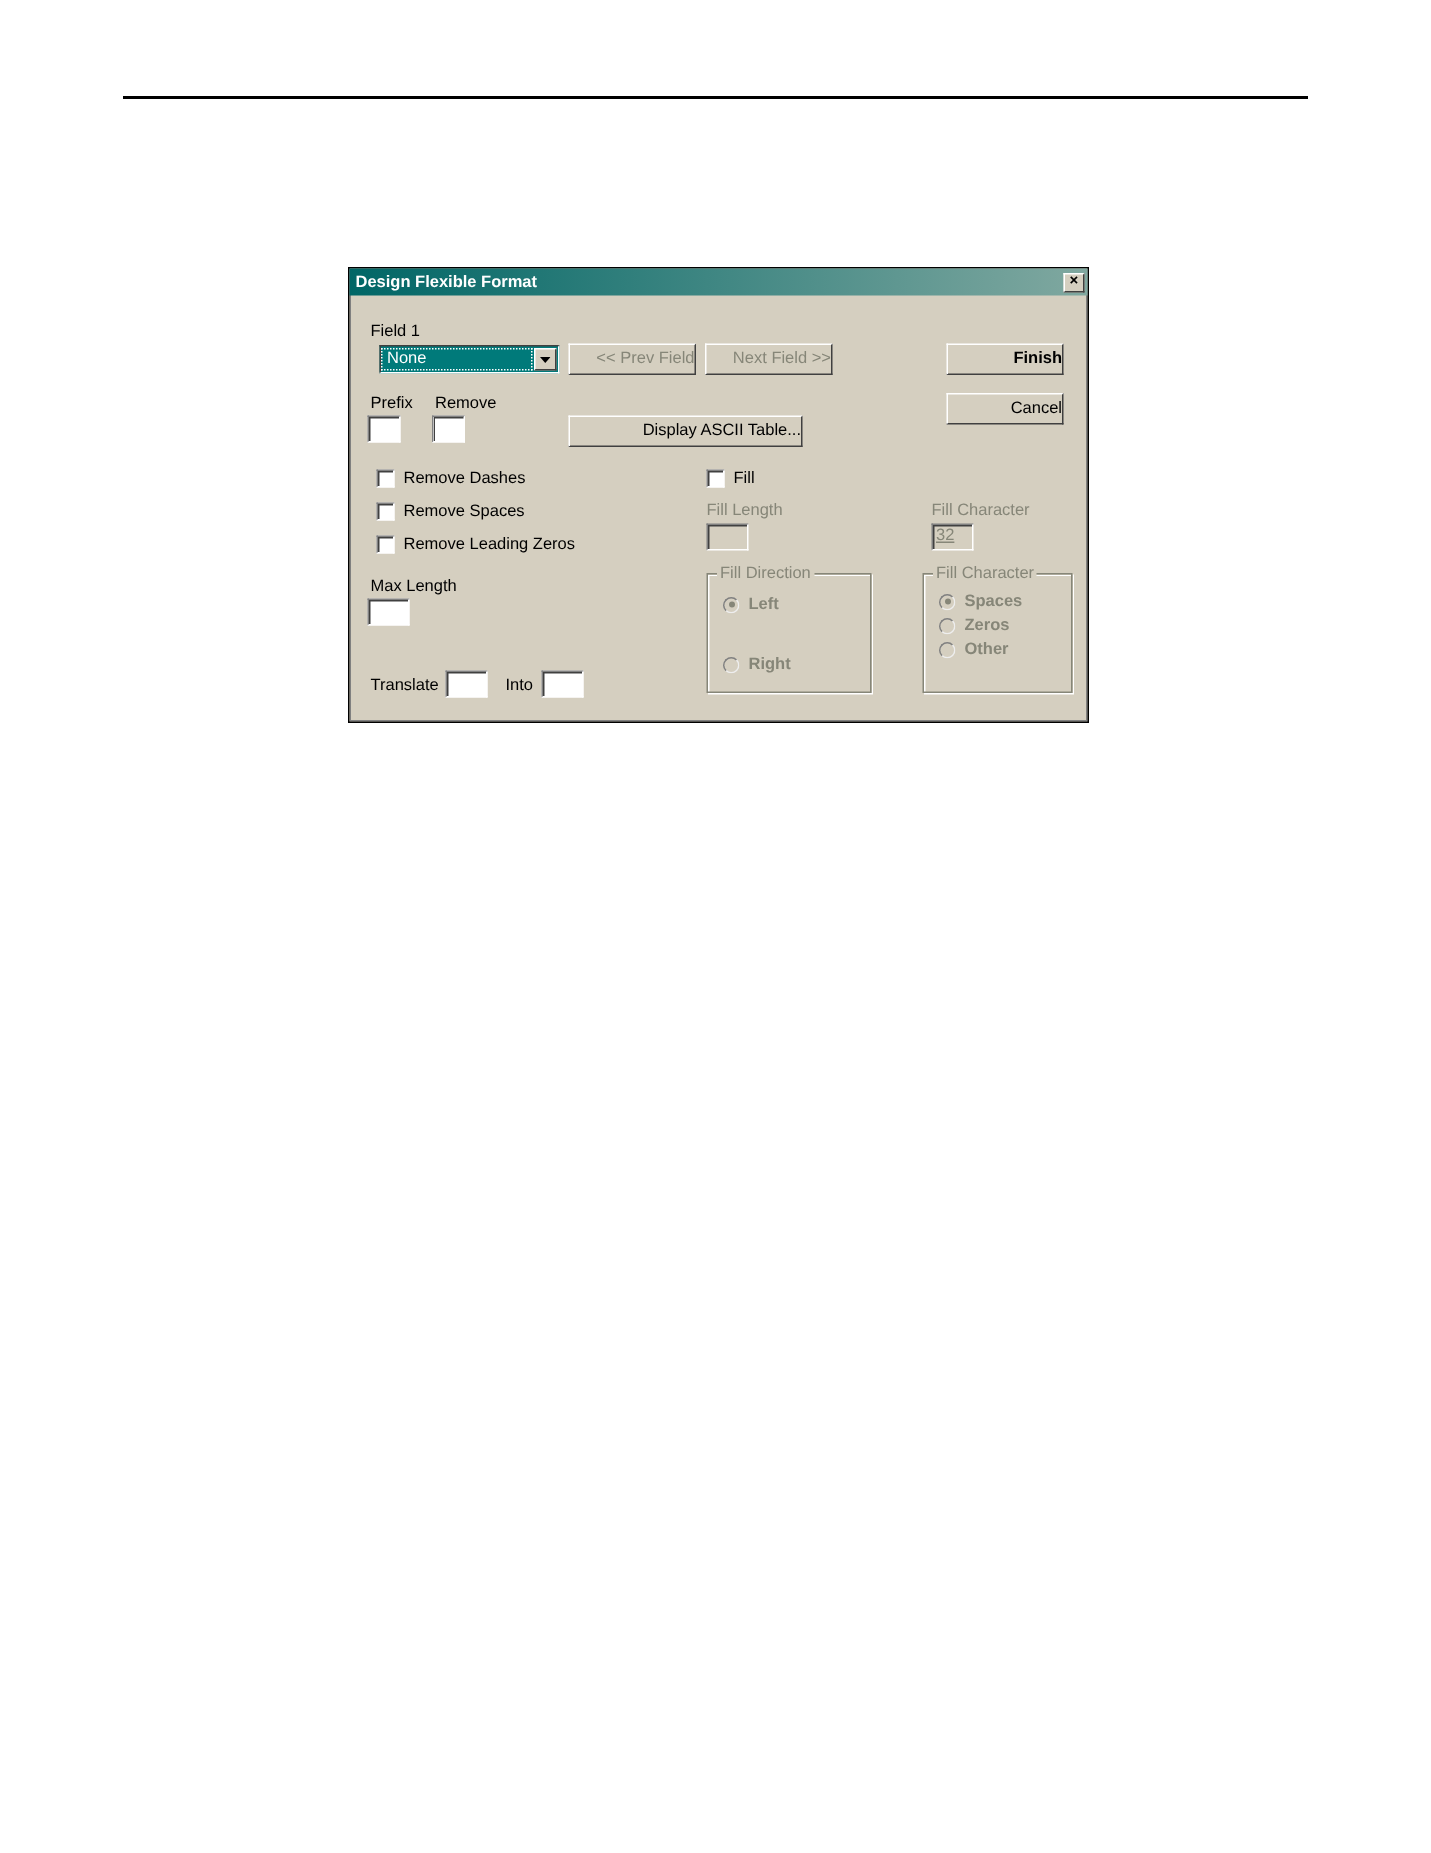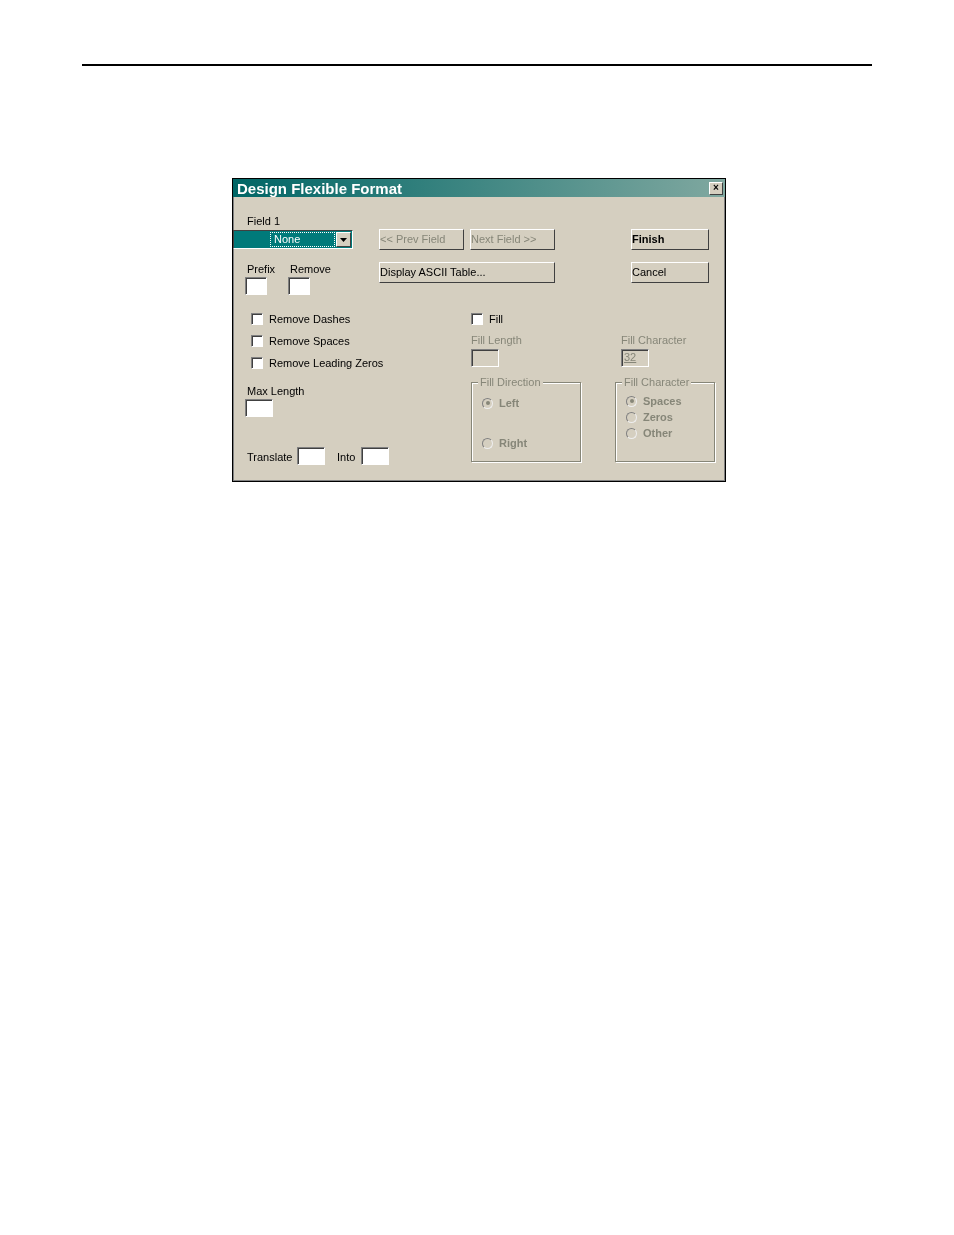--- a/index.html
+++ b/index.html
@@ -31,21 +31,21 @@
     height: 18px;
     background: linear-gradient(to right, #006666, #80a8a0);
     display: flex;
     align-items: center;
     justify-content: space-between;
     padding: 0 2px 0 4px;
   }
   .titlebar-title {
     color: #fff;
     font-weight: bold;
-    font-size: 15px;
+    font-size: 11px;
   }
   .titlebar-close {
     width: 14px;
     height: 13px;
     background: #d5cfc0;
     border-top: 1px solid #fff;
     border-left: 1px solid #fff;
     border-right: 1px solid #404040;
     border-bottom: 1px solid #404040;
     font-family: Arial, sans-serif;
@@ -100,21 +100,21 @@
   .dropdown-arrow svg { width: 7px; height: 4px; }
   .btn {
     position: absolute;
     height: 21px;
     background: #d5cfc0;
     border-top: 1px solid #fff;
     border-left: 1px solid #fff;
     border-right: 1px solid #404040;
     border-bottom: 1px solid #404040;
     font-size: 11px;
-    text-align: left;
+    text-align: right;
     line-height: 19px;
     cursor: pointer;
   }
   .btn.disabled { color: #868678; cursor: default; }
   .text-input {
     position: absolute;
     width: 22px;
     height: 18px;
     background: #fff;
     border-top: 1px solid #808080;
@@ -203,41 +203,41 @@
     <span class="titlebar-title">Design Flexible Format</span>
     <div class="titlebar-close">
       <span>×</span>
     </div>
   </div>
 
   <div class="dialog-body">
 
     <div class="label" style="top:18px; left:14px;">Field 1</div>
 
-    <div class="dropdown" style="top:33px; left:0;padding-left:36px;">
+    <div class="dropdown" style="top:33px; left:20px;">
       <div class="dropdown-value">None</div>
       <div class="dropdown-arrow">
         <svg viewBox="0 0 7 4">
             <polygon points="0,0 7,0 3.5,4" fill="#000"></polygon>
           </svg>
       </div>
     </div>
 
     <div class="btn disabled" style="top:32px; left:146px; width:85px;">&lt;&lt; Prev Field</div>
     <div class="btn disabled" style="top:32px; left:237px; width:85px;">Next Field &gt;&gt;</div>
 
     <div class="btn" style="top:32px; left:398px; width:78px;font-weight:bold;">Finish</div>
     <div class="btn" style="top:65px; left:398px; width:78px;">Cancel</div>
 
     <div class="label" style="top:66px; left:14px;">Prefix</div>
     <div class="label" style="top:66px; left:57px;">Remove</div>
     <div class="text-input" style="top:80px; left:12px;"></div>
     <div class="text-input" style="top:80px; left:55px;"></div>
 
-    <div class="btn" style="top:65px; left:146px; width:176px;">Display ASCII Table...</div>
+    <div class="btn" style="top:80px; left:146px; width:156px;">Display ASCII Table...</div>
 
     <div class="checkbox" style="top:116px; left:18px;">
       <div class="box"></div>
       <span>Remove Dashes</span>
     </div>
     <div class="checkbox" style="top:138px; left:18px;">
       <div class="box"></div>
       <span>Remove Spaces</span>
     </div>
     <div class="checkbox" style="top:160px; left:18px;">

